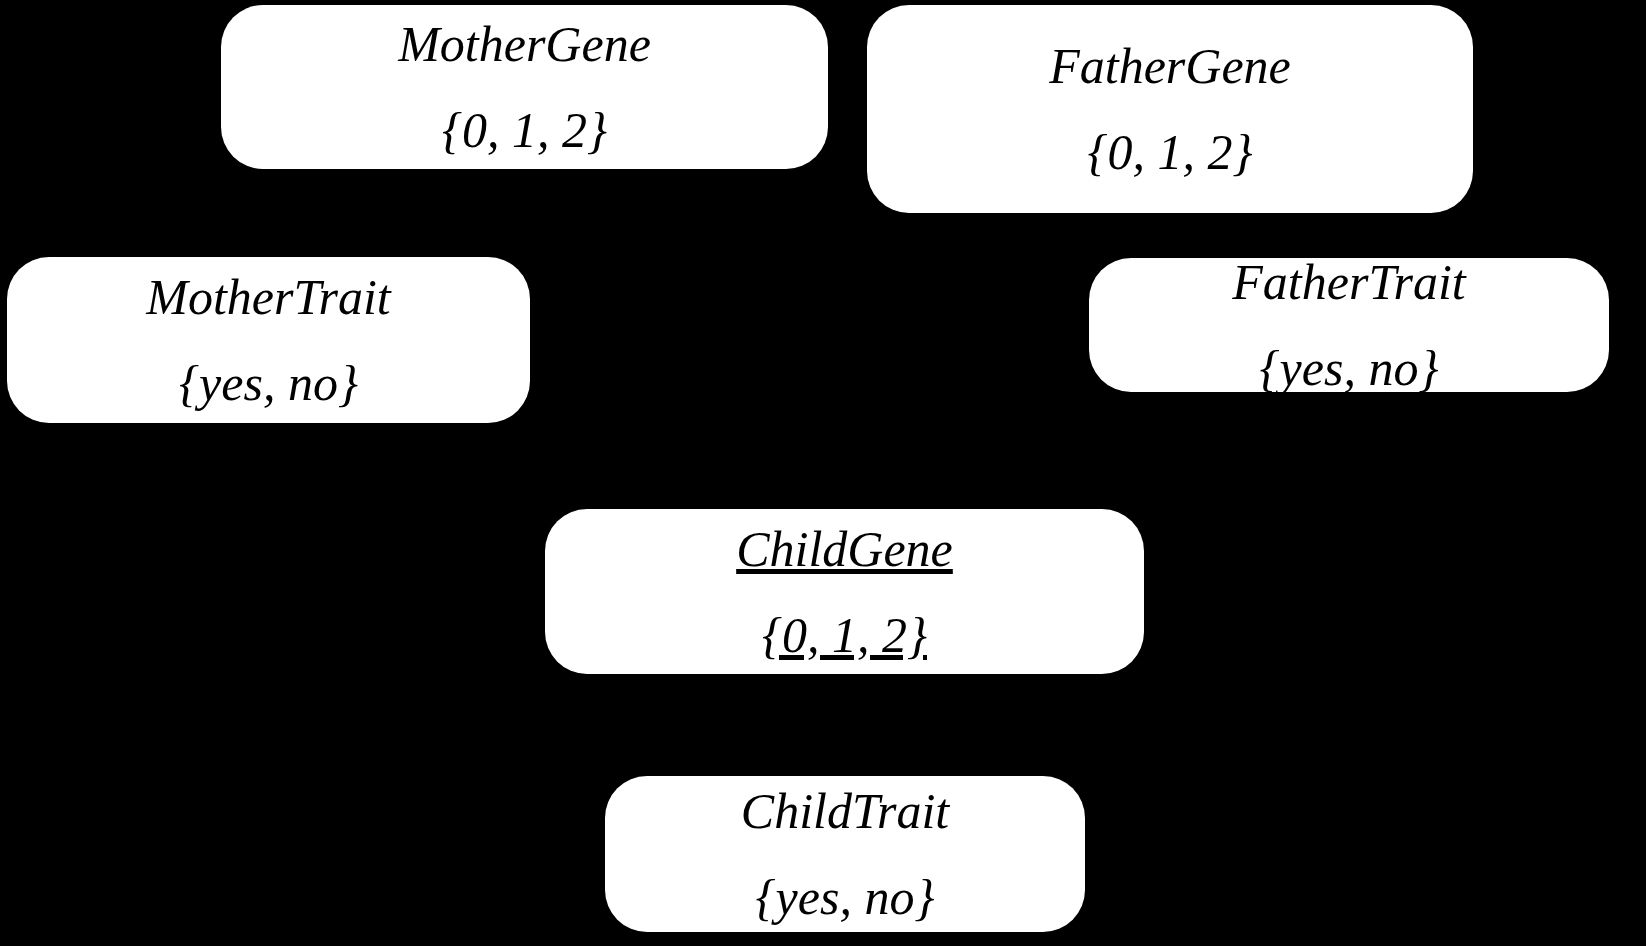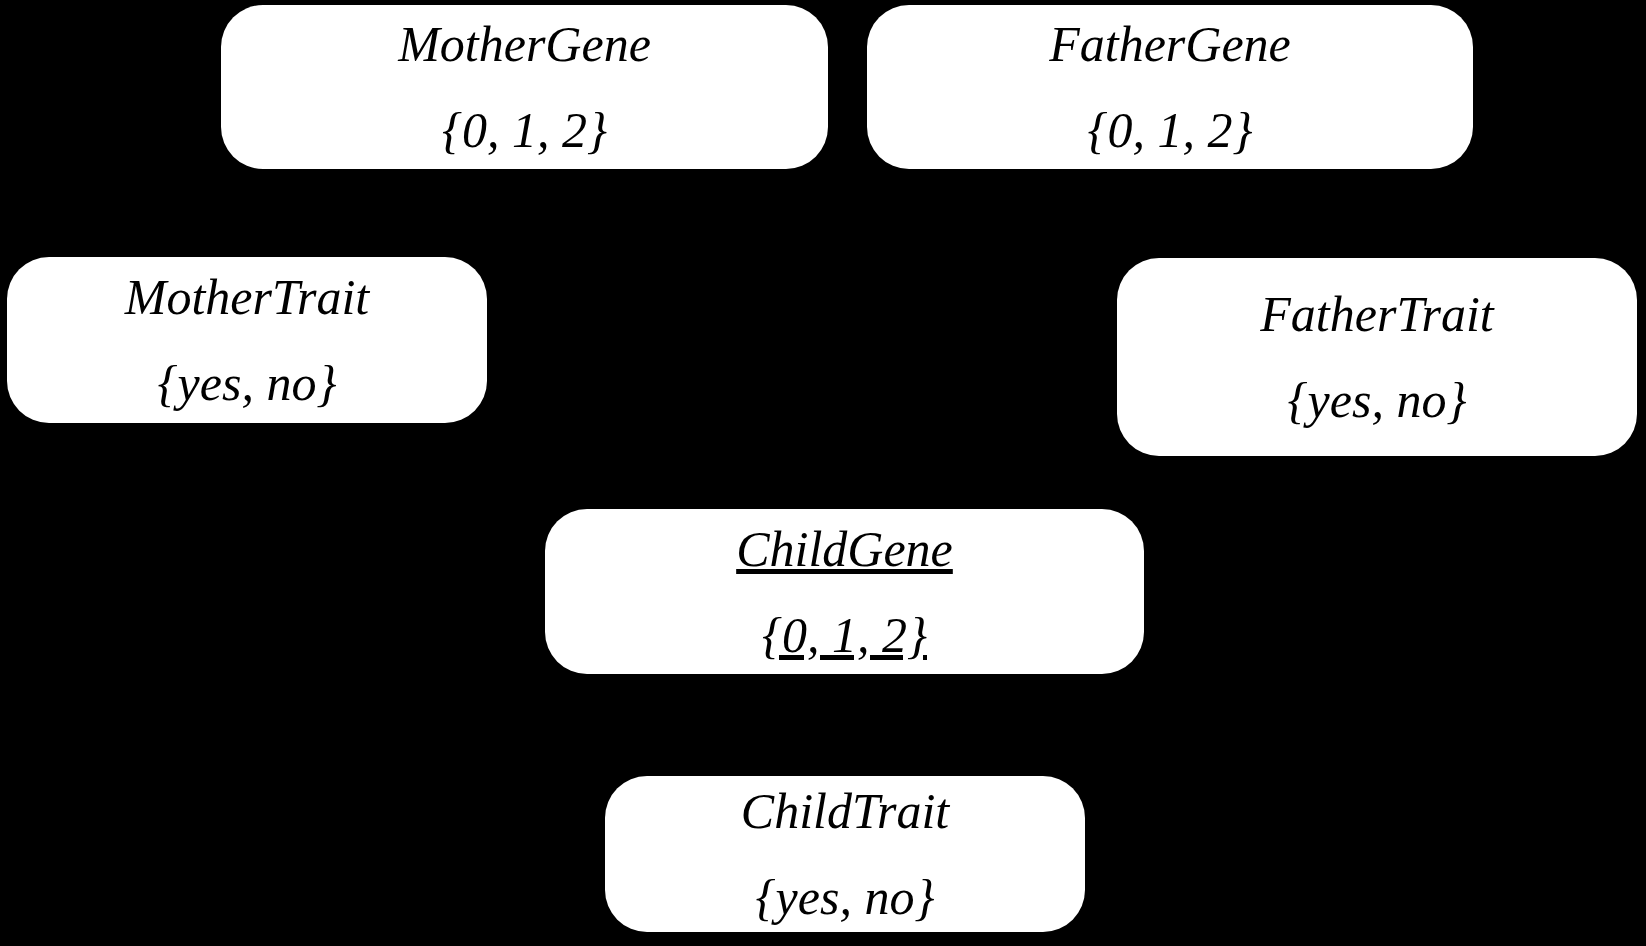--- a/index.html
+++ b/index.html
@@ -28,23 +28,23 @@
     font-style: italic;
     font-size: 50px;
     line-height: 62px;
     gap: 24px;
   }
   .node-label, .node-domain {
     white-space: nowrap;
   }
   
   #node-mother-gene  { left: 221px;  top: 5px;   width: 607px; height: 164px; }
-  #node-father-gene  { left: 867px;  top: 5px;   width: 606px; height: 164px; }
-  #node-mother-trait { left: 7px;    top: 257px; width: 480px; height: 166px; font-style: italic; }
-  #node-father-trait { left: 1117px; top: 258px; width: 520px; height: 198px; }
+  #node-father-gene  { left: 867px;  top: 5px;   width: 606px; height: 208px; }
+  #node-mother-trait { left: 7px;    top: 257px; width: 523px; height: 166px; font-style: italic; }
+  #node-father-trait { left: 1089px; top: 258px; width: 520px; height: 134px; }
   #node-child-gene   { left: 545px;  top: 509px; width: 599px; height: 165px; text-decoration: underline; }
   #node-child-trait  { left: 605px;  top: 776px; width: 480px; height: 156px; }
 </style>
 </head>
 <body>
 
 <div class="stage">
 
   <div class="node" id="node-mother-gene">
     <div class="node-label">MotherGene</div>

